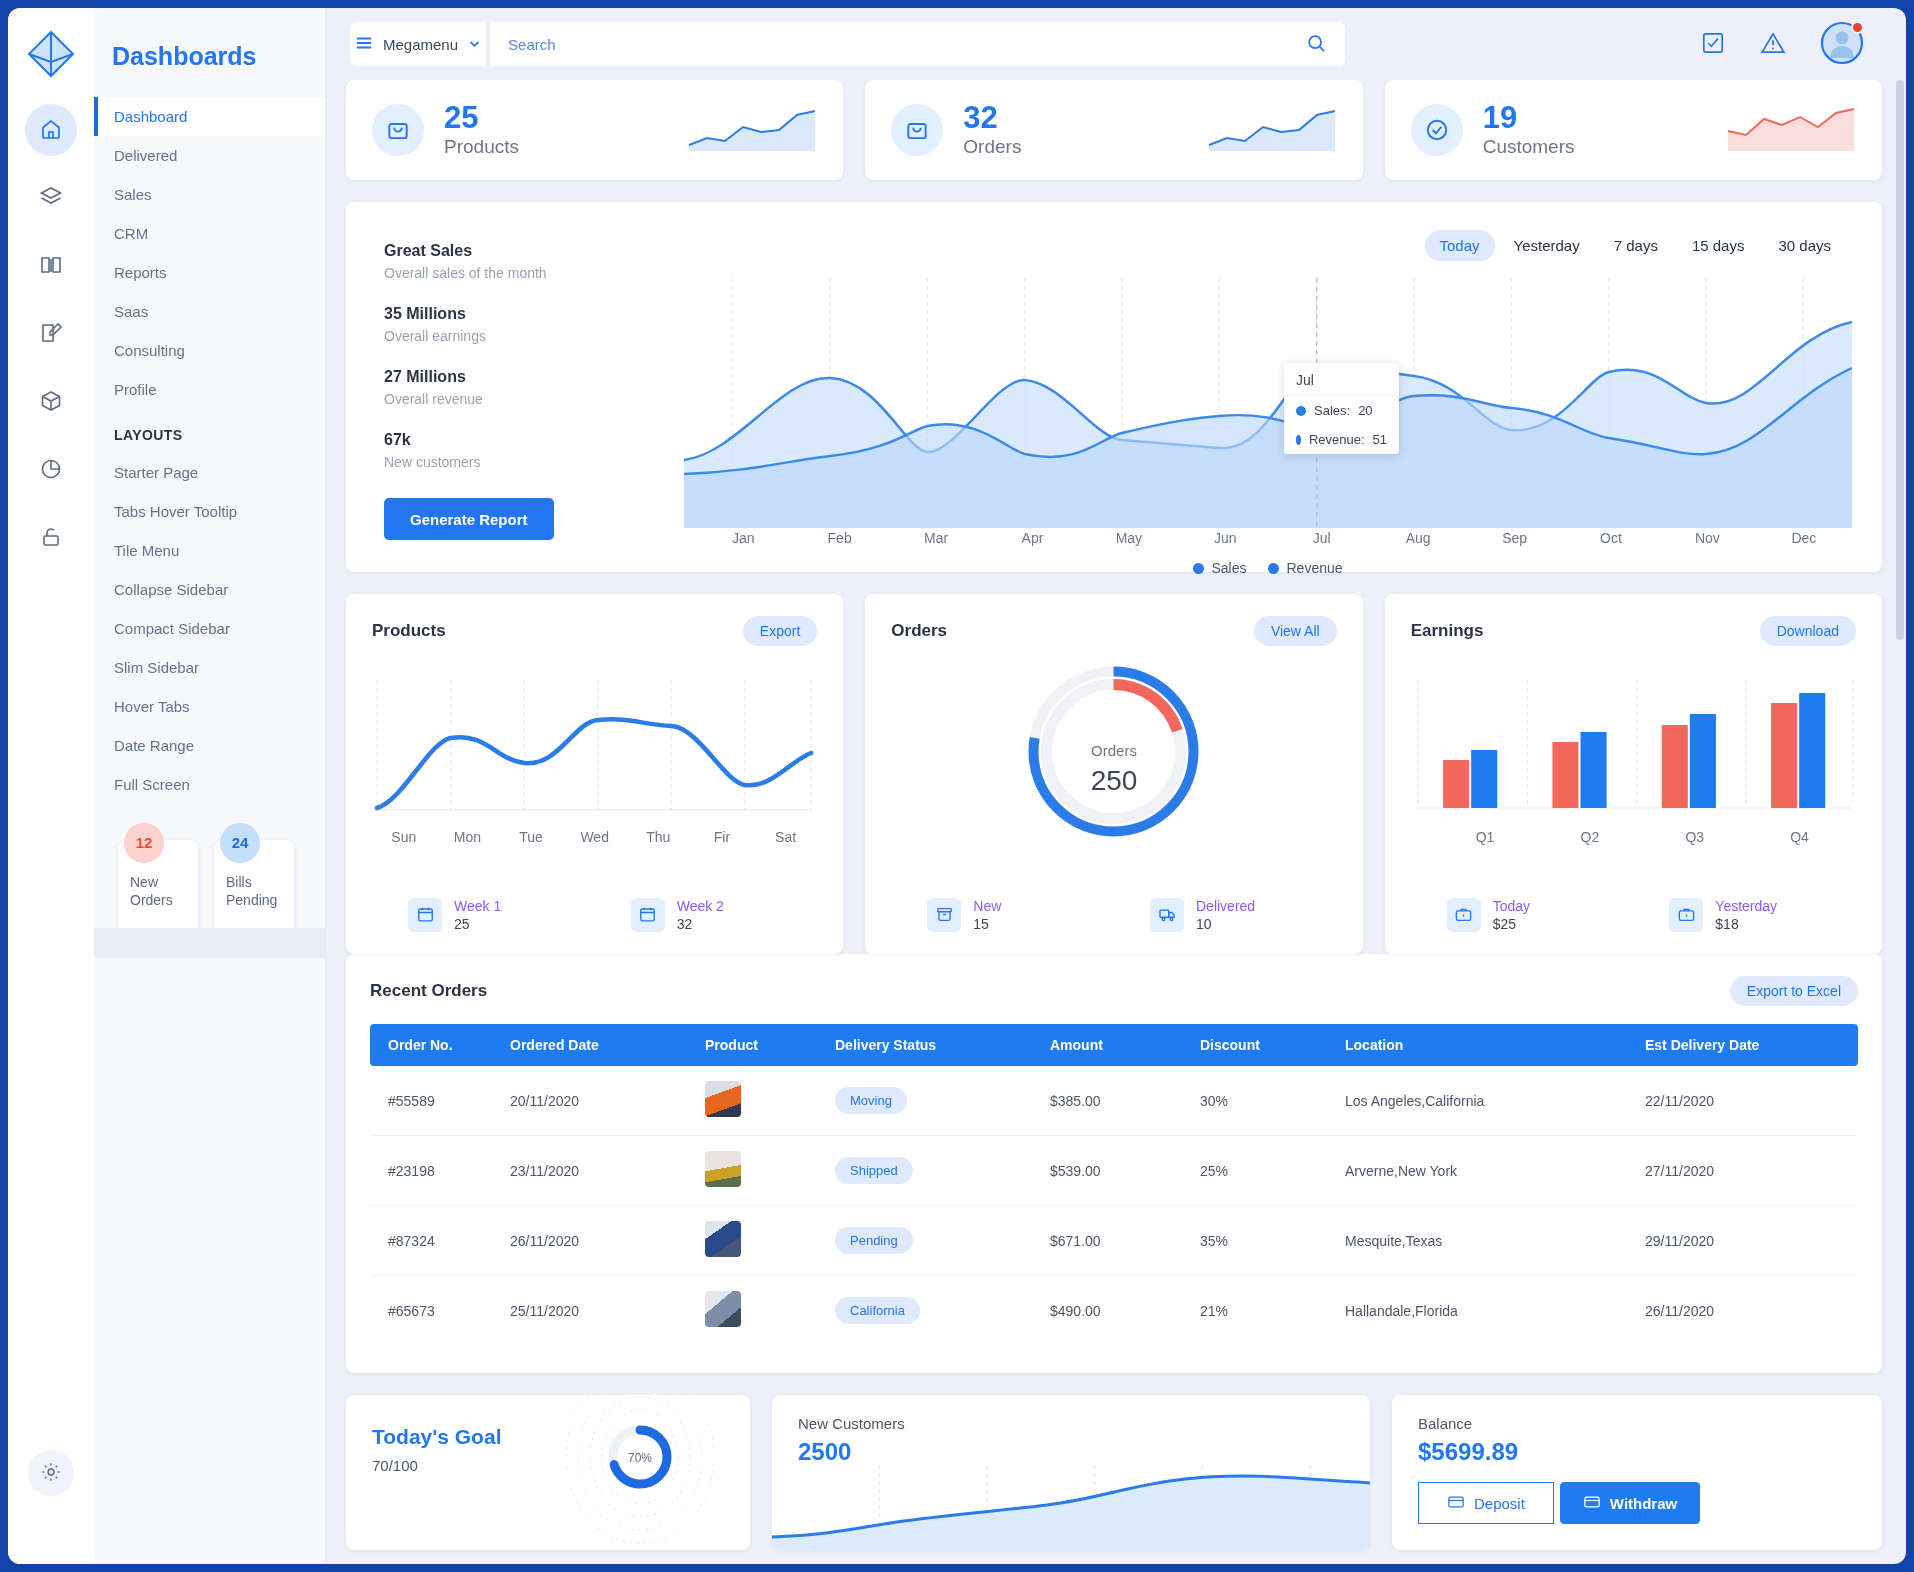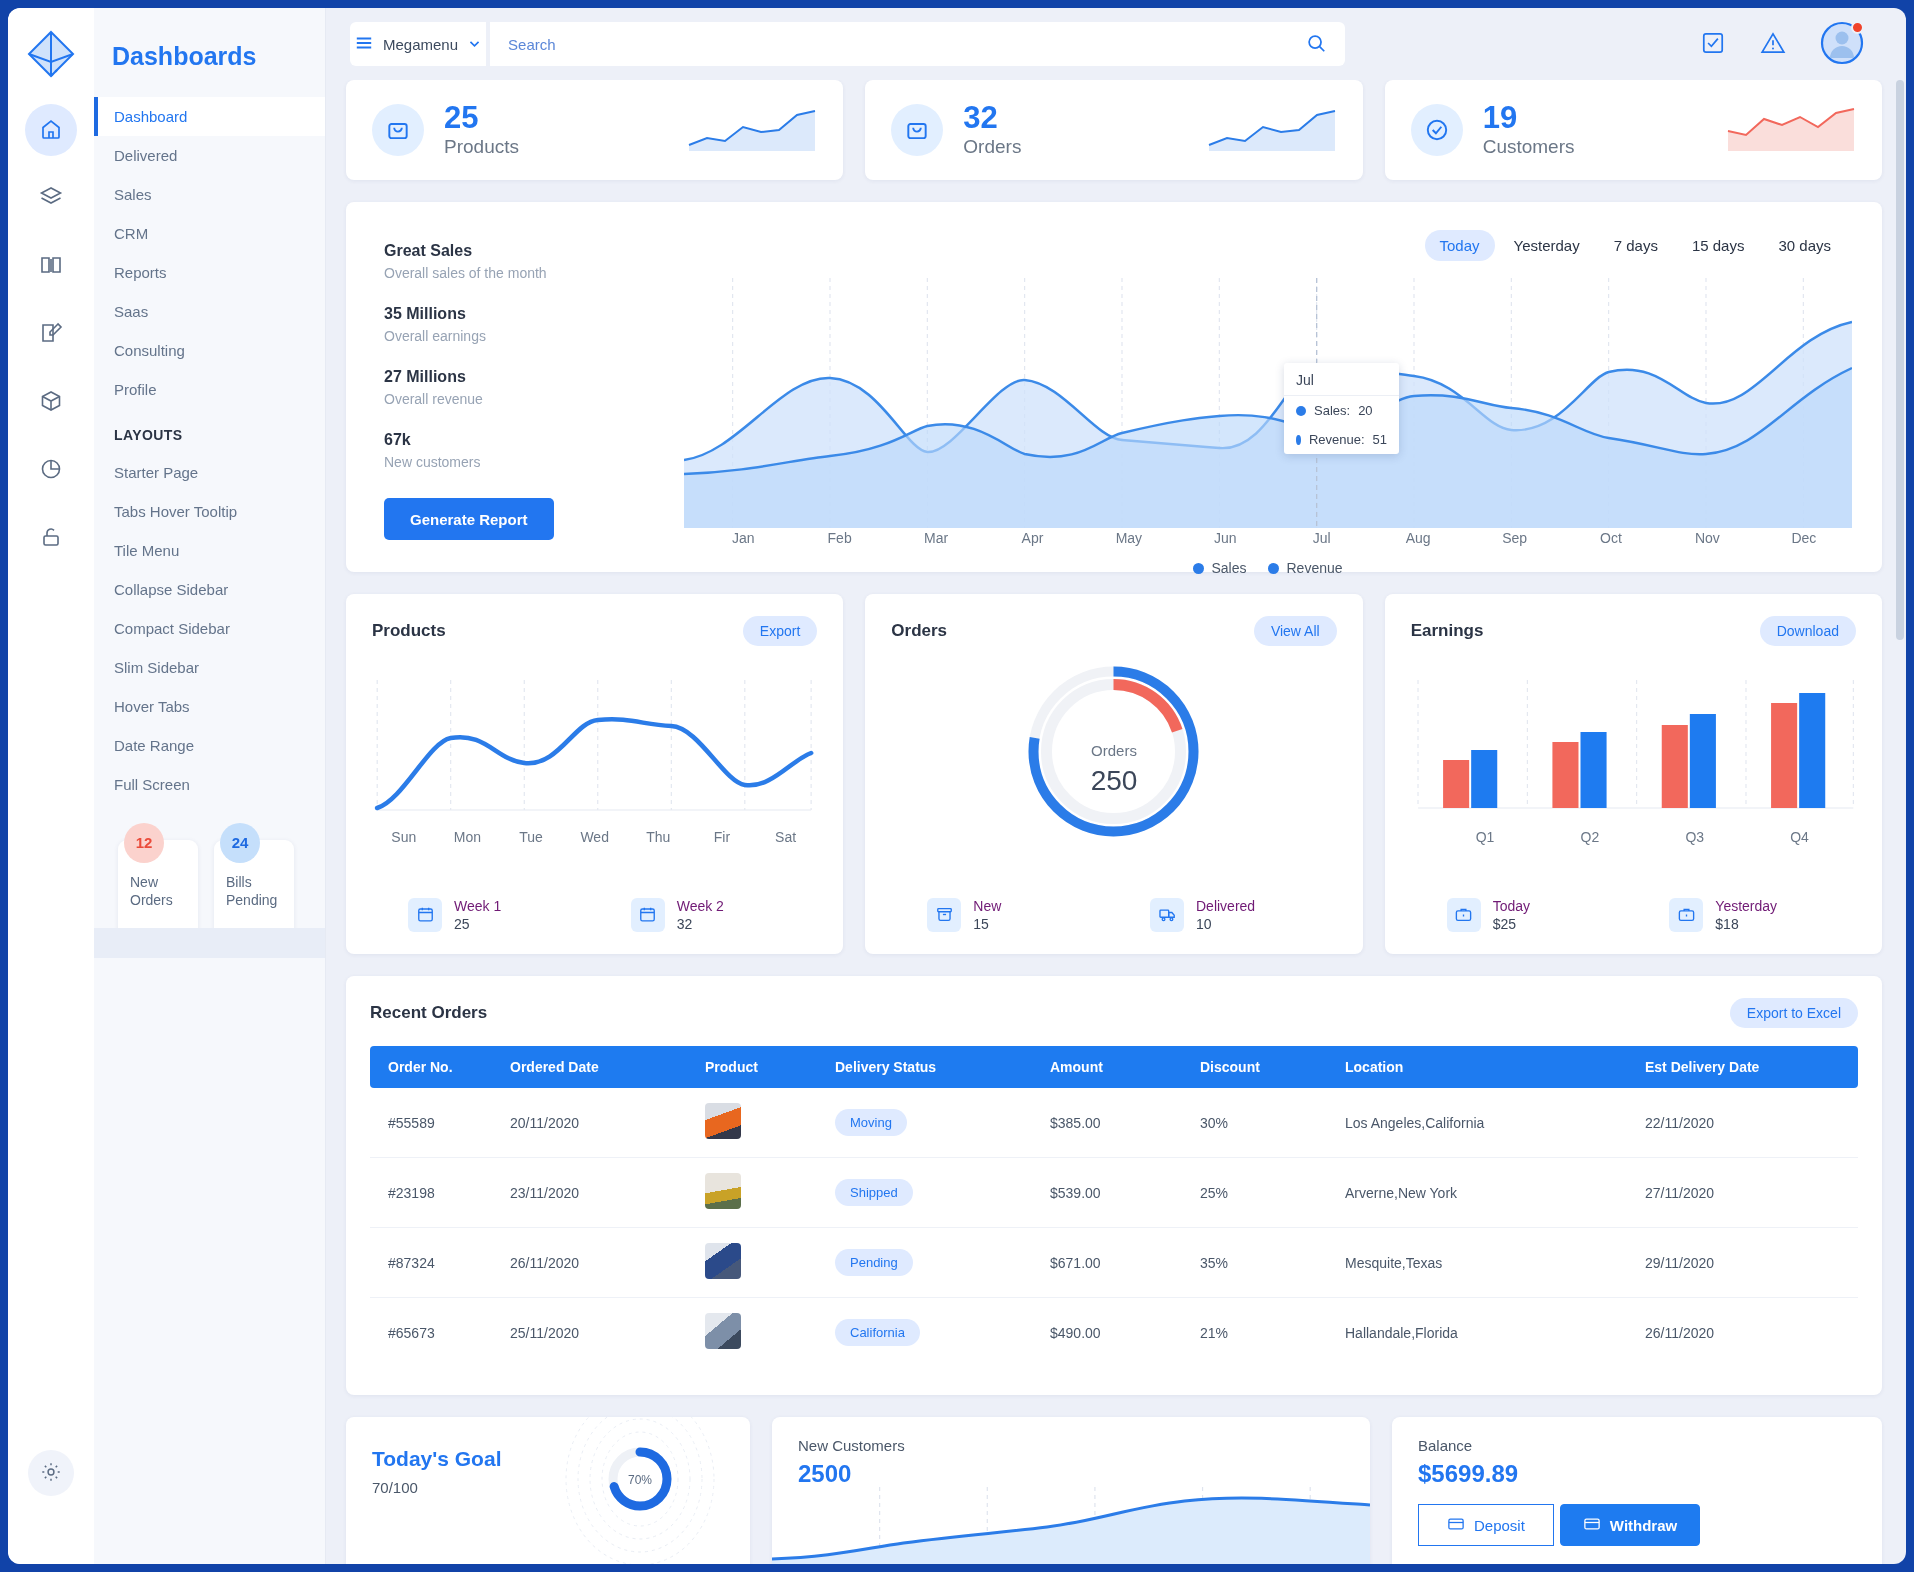--- a/index.html
+++ b/index.html
@@ -280,37 +280,37 @@
   .mid-foot {
     position: absolute; left: 26px; right: 26px; bottom: 22px;
     display: flex;
   }
   .foot-item { flex: 1; display: flex; align-items: center; gap: 12px; padding-left: 36px; }
   .foot-ic {
     width: 34px; height: 34px; border-radius: 6px;
     background: #e2efff; color: #2276f0;
     display: flex; align-items: center; justify-content: center;
   }
-  .foot-t { font-size: 14px; color: #701a75; line-height: 1.35; }
+  .foot-t { font-size: 14px; color: #8b5cf6; line-height: 1.35; }
   .foot-v { font-size: 14px; color: #3b4659; }
 
   .day-axis { position: absolute; left: 26px; right: 26px; top: 235px; display: flex; }
   .day-axis span { flex: 1; text-align: center; font-size: 14px; color: #6b7787; }
   .q-axis { position: absolute; left: 48px; right: 30px; top: 235px; display: flex; }
   .q-axis span { flex: 1; text-align: center; font-size: 14px; color: #6b7787; }
 
   .donut-center {
     position: absolute; left: 0; right: 0; top: 148px;
     text-align: center;
   }
   .donut-label { font-size: 15px; color: #6b7787; }
   .donut-val { font-size: 28px; color: #3b4659; margin-top: 6px; }
 
   
-  .table-card { margin-top: 22px; padding: 22px 24px 28px; }
+  .table-card { padding: 22px 24px 28px; }
   .tbl-head-row { display: flex; align-items: center; margin-bottom: 18px; }
   table { width: 100%; border-collapse: collapse; }
   thead th {
     background: #1e7bf0; color: #fff;
     font-size: 14px; font-weight: bold;
     text-align: left;
     padding: 13px 10px;
   }
   thead th:first-child { border-radius: 4px 0 0 4px; padding-left: 18px; }
   thead th:last-child { border-radius: 0 4px 4px 0; }

